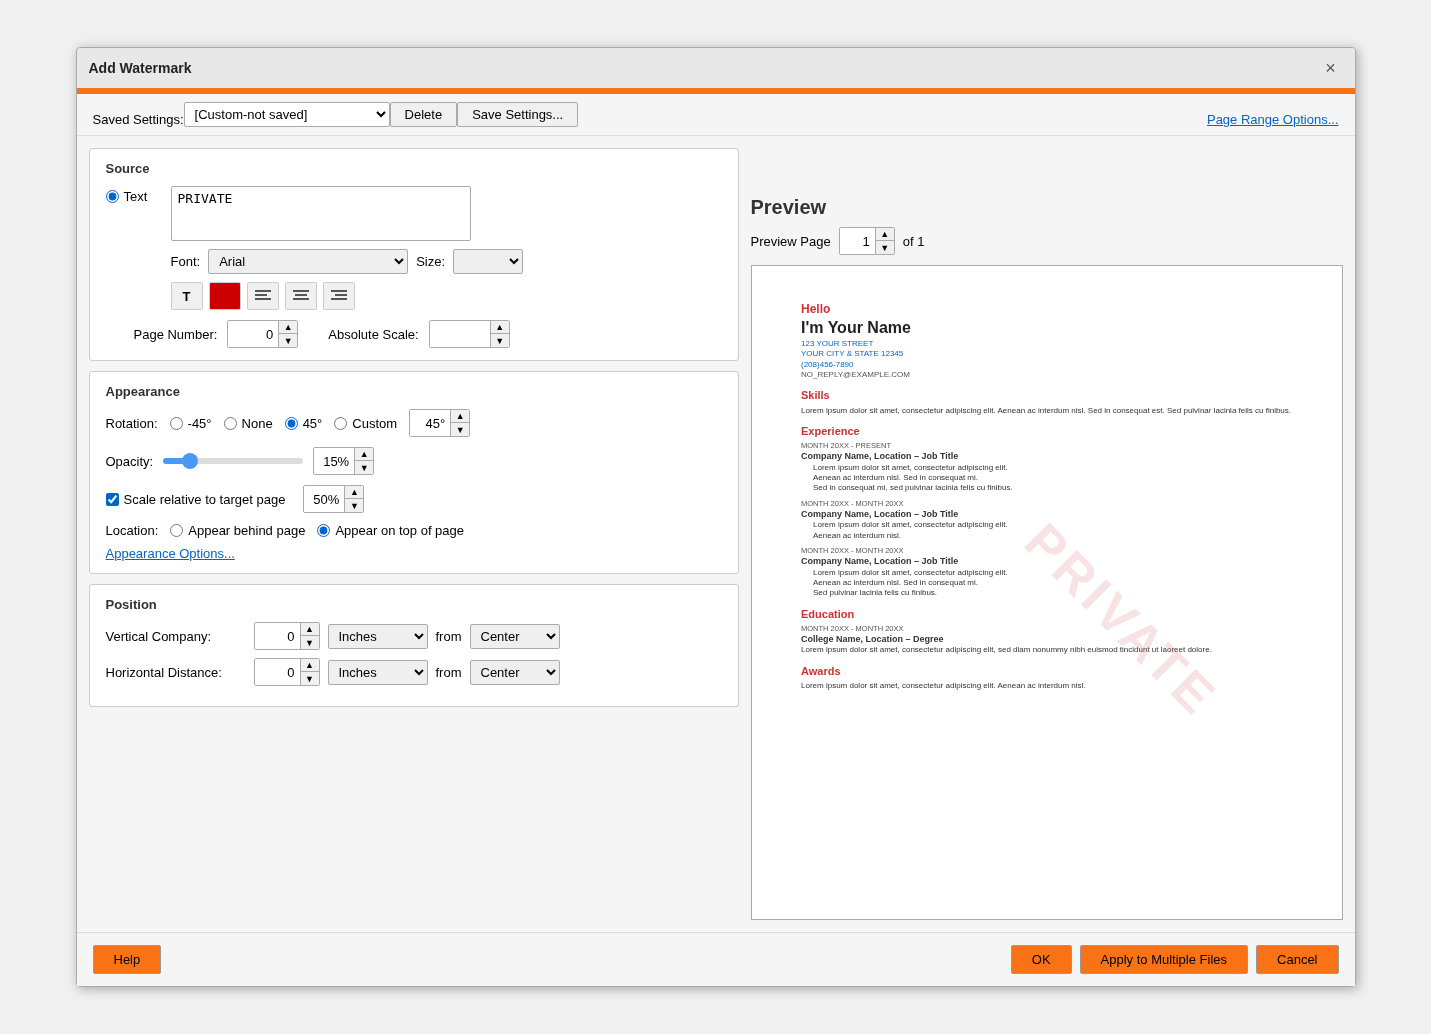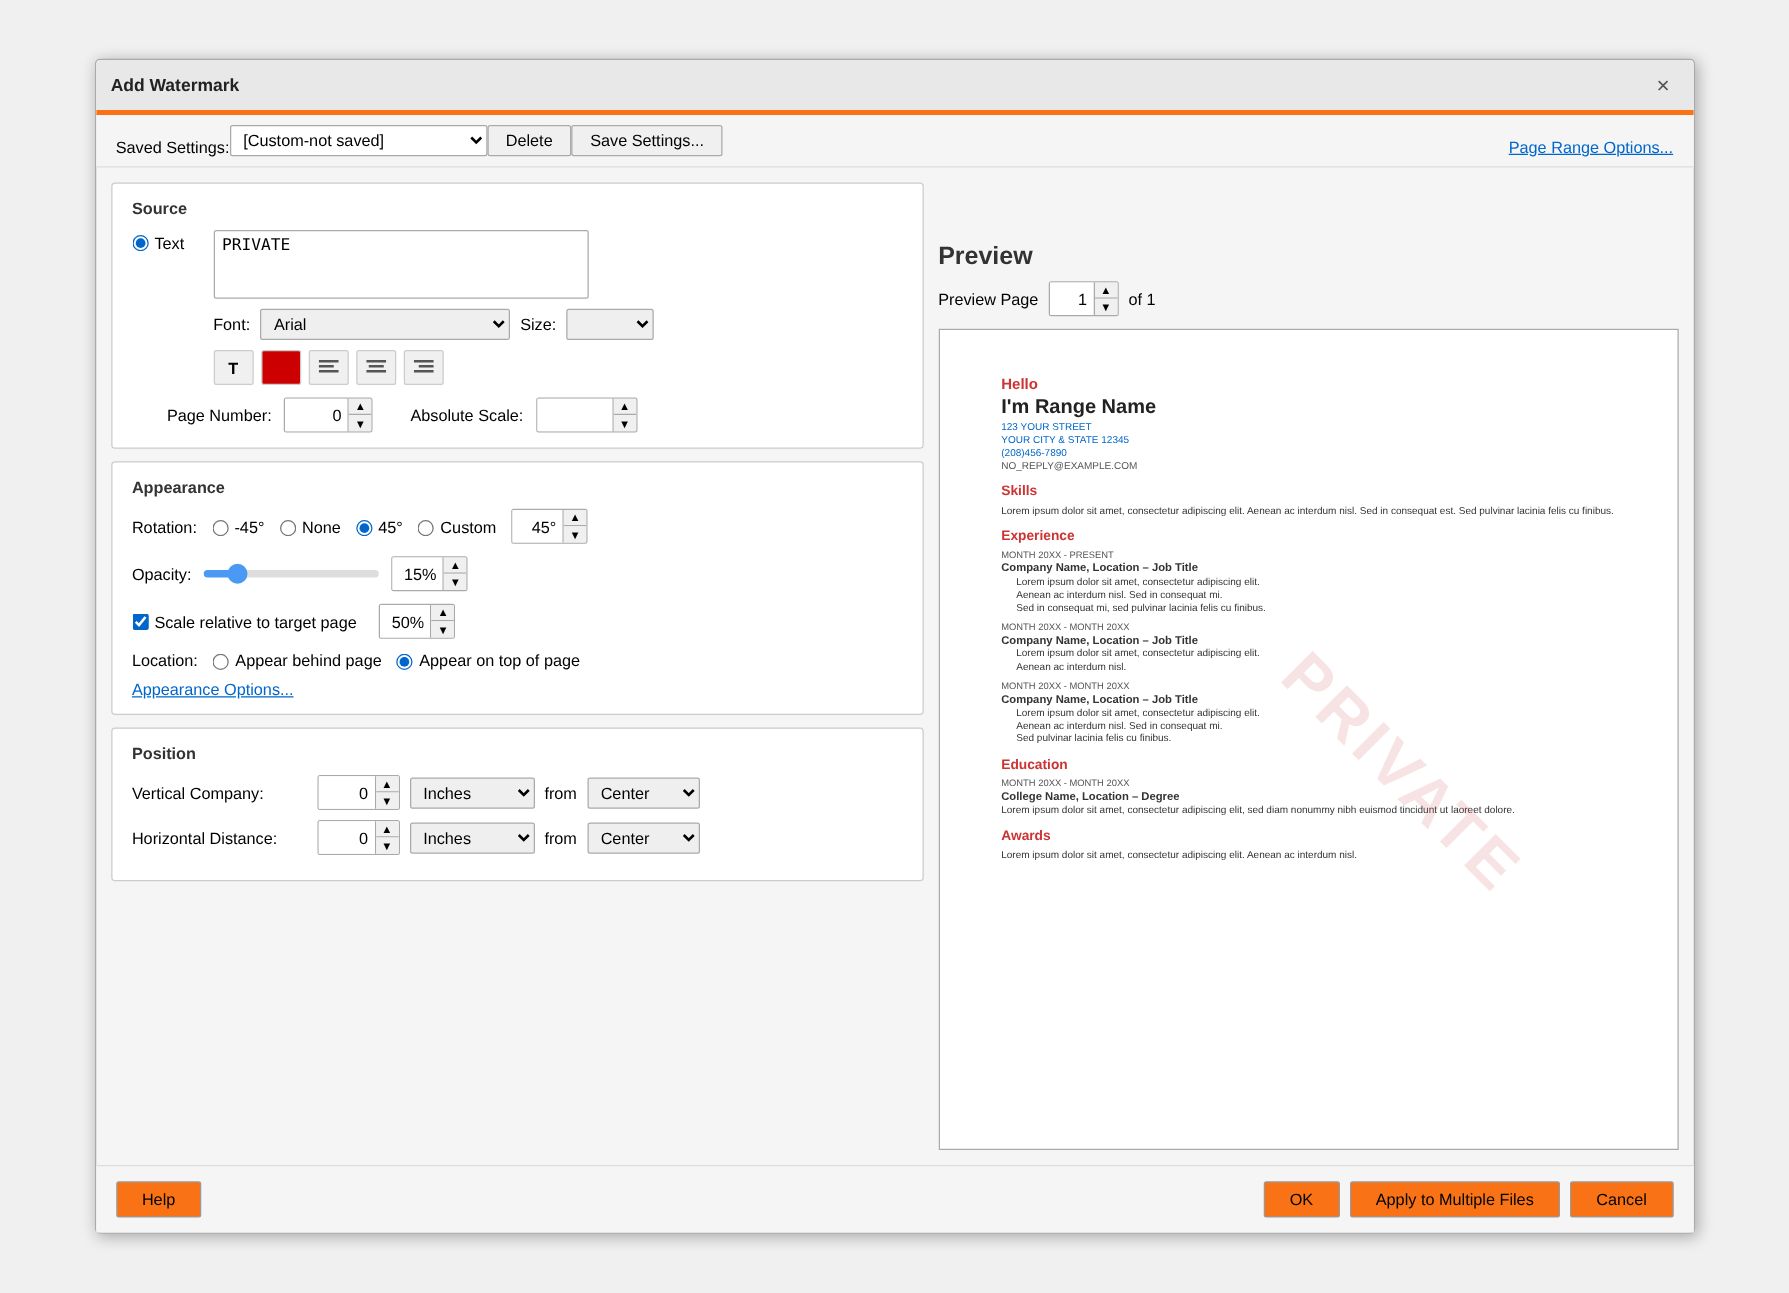--- a/index.html
+++ b/index.html
@@ -11,21 +11,21 @@
       border-radius: 4px;
       width: 1280px;
       min-height: 940px;
       box-shadow: 2px 2px 12px rgba(0,0,0,0.3);
       display: flex;
       flex-direction: column;
     }
 
     .title-bar {
       background: #e8e8e8;
-      border-bottom: 4px solid #f97316;
+      border-bottom: 6px solid #f97316;
       padding: 8px 12px;
       display: flex;
       justify-content: space-between;
       align-items: center;
       border-radius: 4px 4px 0 0;
     }
 
     .title-bar-title { font-size: 14px; font-weight: 600; color: #222; }
 
     .close-btn {
@@ -266,21 +266,21 @@
 
     .rotation-row {
       display: flex;
       align-items: center;
       gap: 12px;
       margin-bottom: 10px;
     }
 
     .radio-group {
       display: flex;
-      align-items: flex-end;
+      align-items: center;
       gap: 5px;
     }
 
     .opacity-row {
       display: flex;
       align-items: center;
       gap: 10px;
       margin-bottom: 10px;
     }
 
@@ -657,21 +657,21 @@
           </div>
           <span>of 1</span>
         </div>
 
         <div class="preview-box">
           <div class="resume-preview">
 
             <div class="watermark-text">PRIVATE</div>
 
             <div class="resume-hello">Hello</div>
-            <div class="resume-name">I'm Range Name</div>
+            <div class="resume-name">I'm Your Name</div>
             <div class="resume-address">123 YOUR STREET</div>
             <div class="resume-address">YOUR CITY &amp; STATE 12345</div>
             <div class="resume-address">(208)456-7890</div>
             <div style="font-size:8px; color:#555;">NO_REPLY@EXAMPLE.COM</div>
 
             <div class="resume-section-title">Skills</div>
             <div style="font-size:8px;">Lorem ipsum dolor sit amet, consectetur adipiscing elit. Aenean ac interdum nisl. Sed in consequat est. Sed pulvinar lacinia felis cu finibus.</div>
 
             <div class="resume-section-title">Experience</div>
 

